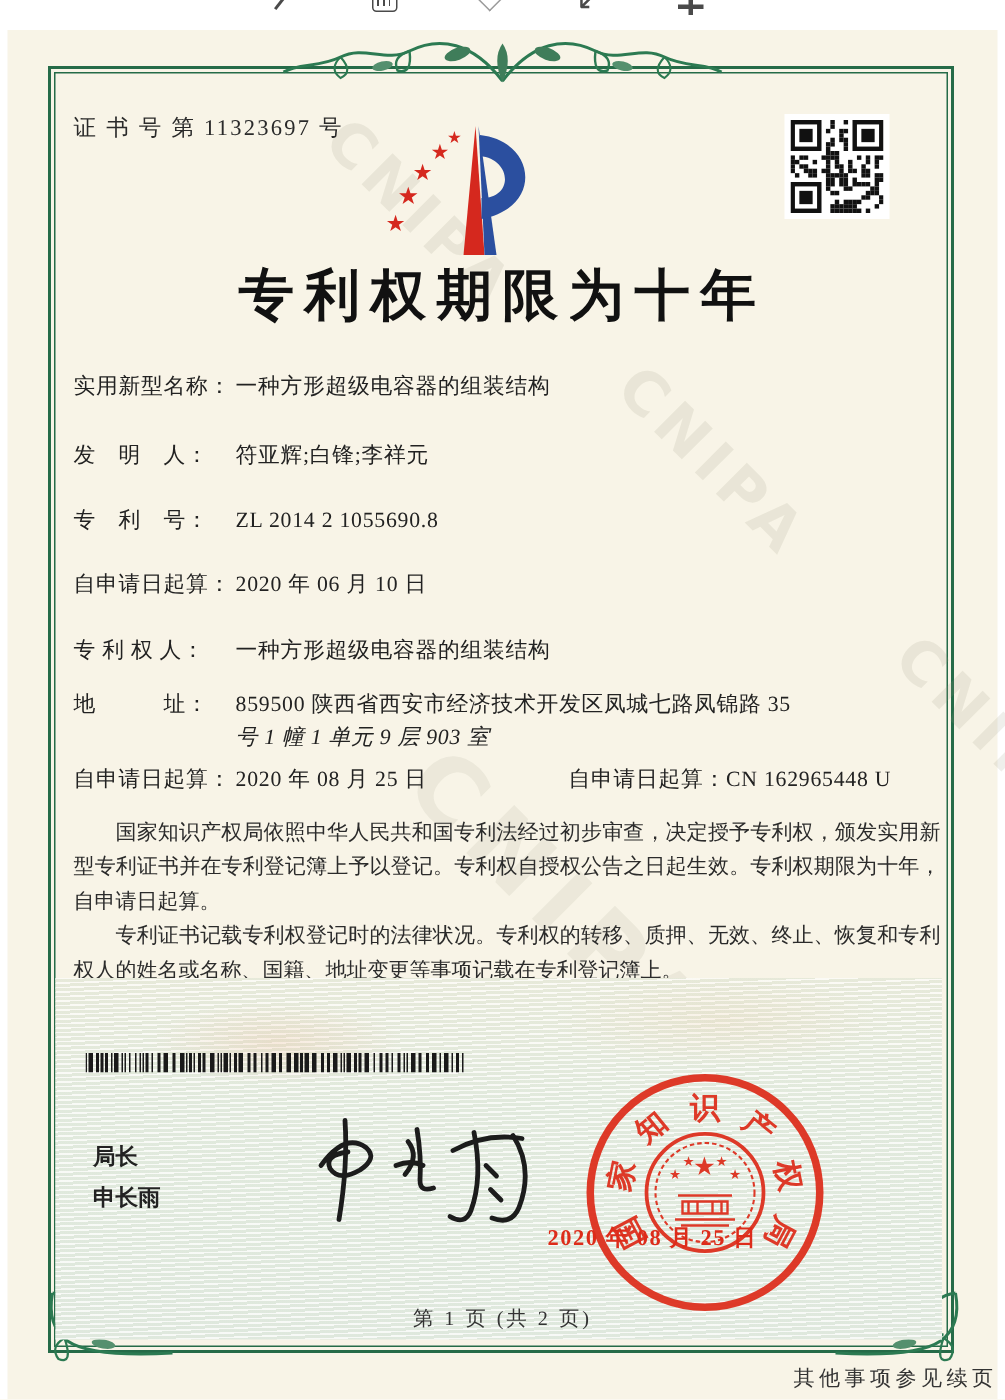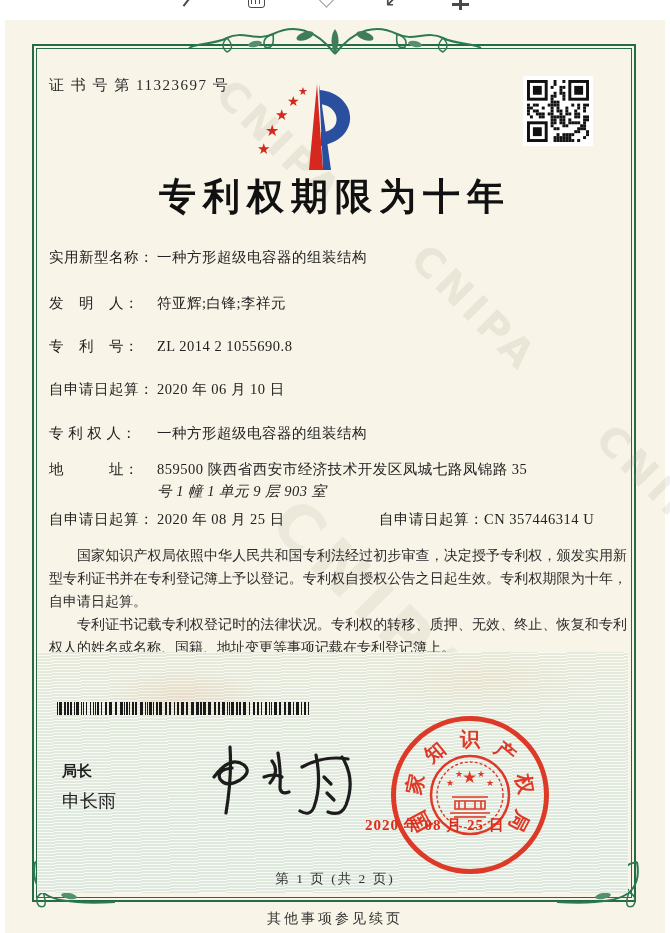--- a/index.html
+++ b/index.html
@@ -62,34 +62,34 @@
     background:
       radial-gradient(120px 40px at 25% 18%, rgba(238,186,150,0.25), transparent 70%),
       radial-gradient(160px 45px at 75% 12%, rgba(238,200,160,0.18), transparent 70%),
       repeating-linear-gradient(178deg, rgba(255,255,255,0.65) 0 1px, rgba(196,214,196,0.28) 1px 3px),
       linear-gradient(180deg,#f4f1e2 0%,#ecf1e6 35%,#e9efe7 100%);}
 
   .barcode{position:absolute;left:52px;top:682px;width:256px;height:13px;}
   .sig-title{position:absolute;left:57px;top:742px;font-family:"Liberation Sans","DejaVu Sans",sans-serif;
     font-size:15px;font-weight:600;color:#222;}
   .sig-name{position:absolute;left:57px;top:769px;font-family:"Liberation Sans","DejaVu Sans",sans-serif;
-    font-size:18px;font-weight:400;color:#222;}
+    font-size:15px;font-weight:700;color:#222;}
   .signature{position:absolute;left:195px;top:705px;}
 
   
   .seal{position:absolute;left:386px;top:696px;width:148px;height:148px;border:5px solid var(--seal-red);
     border-radius:50%;opacity:0.93;}
   .seal-char{position:absolute;left:50%;top:50%;width:22px;height:22px;margin:-11px 0 0 -11px;
     font-size:20px;font-weight:bold;color:var(--seal-red);text-align:center;line-height:22px;}
   .emblem{position:absolute;left:50%;top:50%;transform:translate(-50%,-50%);}
   .seal-date{position:absolute;left:360px;top:796px;font-size:15px;font-weight:bold;
     color:var(--seal-red);letter-spacing:1px;white-space:nowrap;}
 
   .pagefoot{position:absolute;left:0;top:850px;width:660px;text-align:center;font-size:13.5px;color:#333;letter-spacing:2px;}
-  .contnote{position:absolute;left:0;top:890px;width:660px;text-align:center;font-size:14px;color:#333;letter-spacing:3px;}
+  .contnote{position:absolute;left:0;top:890px;width:660px;text-align:right;font-size:14px;color:#333;letter-spacing:3px;}
 
   .orn-top{position:absolute;left:160px;top:0px;}
   .orn-bl{position:absolute;left:22px;top:838px;}
   .orn-br{position:absolute;left:548px;top:838px;transform:scaleX(-1);}
 </style>
 </head>
 <body>
 
 <div class="toolbar">
   <div class="tb-ic tb-line"></div>
@@ -306,21 +306,21 @@
       <span class="lab">专 利 权 人：</span><span>一种方形超级电容器的组装结构</span>
     </div>
     <div class="frow" style="top:212px">
       <span class="lab">地　　　址：</span><span>859500 陕西省西安市经济技术开发区凤城七路凤锦路 35</span>
     </div>
     <div class="addr2" style="top:234px">号 1 幢 1 单元 9 层 903 室</div>
     <div class="frow" style="top:262px">
       <span class="lab">自申请日起算：</span><span>2020 年 08 月 25 日</span>
     </div>
     <div class="gno" style="top:262px">
-      <span>自申请日起算：</span><span>CN 357446314 U</span>
+      <span>自申请日起算：</span><span>CN 162965448 U</span>
     </div>
   </div>
 
   <div class="paras">
     <p>国家知识产权局依照中华人民共和国专利法经过初步审查，决定授予专利权，颁发实用新型专利证书并在专利登记簿上予以登记。专利权自授权公告之日起生效。专利权期限为十年，自申请日起算。</p>
     <p>专利证书记载专利权登记时的法律状况。专利权的转移、质押、无效、终止、恢复和专利权人的姓名或名称、国籍、地址变更等事项记载在专利登记簿上。</p>
   </div>
 
   <div class="band"></div>
 

